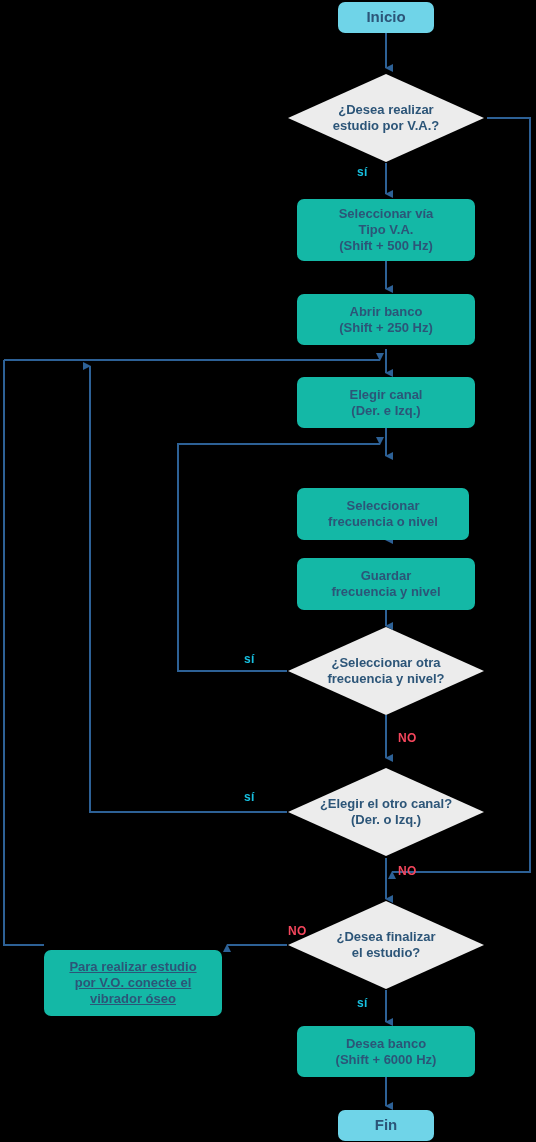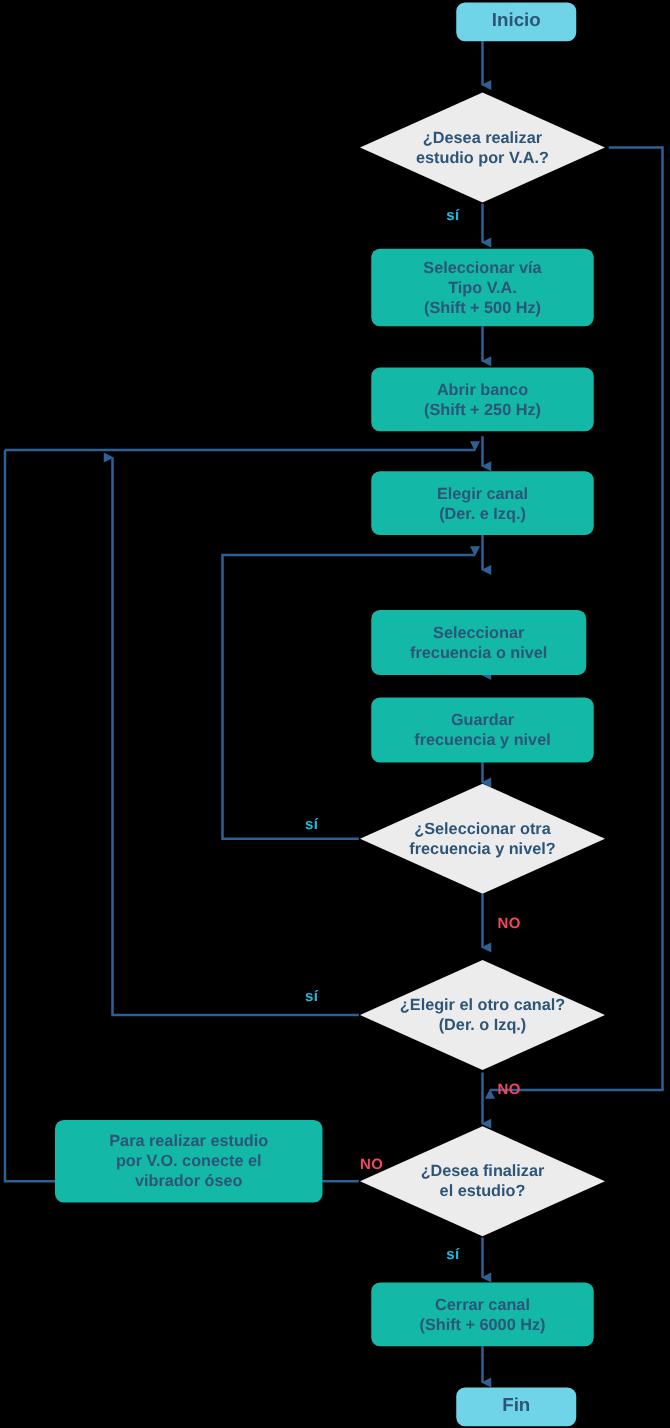--- a/index.html
+++ b/index.html
@@ -28,21 +28,20 @@
   }
   .proc {
     background: #14b8a6;
     border-radius: 7px;
     font-size: 13px;
   }
   .term {
     background: #6fd4e8;
     border-radius: 7px;
     font-size: 15px;
-    margin-left: 27px;
   }
   .dia-wrap {
     position: absolute;
   }
   .dia-wrap svg {
     position: absolute;
     left: 0;
     top: 0;
     display: block;
   }
@@ -219,31 +218,31 @@
       <path d="M99,1 L197,45 L99,89 L1,45 Z" fill="#ececec"></path>
     </svg>
     <div class="dia-label">
       <div>
         <div>¿Desea finalizar</div>
         <div>el estudio?</div>
       </div>
     </div>
   </div>
 
-  <div class="node proc" style="left:44px; top:896px; width:214px; height:66px;">
+  <div class="node proc" style="left:44px; top:950px; width:178px; height:66px;text-decoration:underline;">
     <div>
       <div>Para realizar estudio</div>
       <div>por V.O. conecte el</div>
       <div>vibrador óseo</div>
     </div>
   </div>
 
   <div class="node proc" style="left:297px; top:1026px; width:178px; height:51px;">
     <div>
-      <div>Cerrar canal</div>
+      <div>Desea banco</div>
       <div>(Shift + 6000 Hz)</div>
     </div>
   </div>
 
   <div class="node term" style="left:338px; top:1110px; width:96px; height:31px;">
     <span>Fin</span>
   </div>
 
   <div class="edge-label lbl-no" style="left:497px; top:89px;">NO</div>
 

